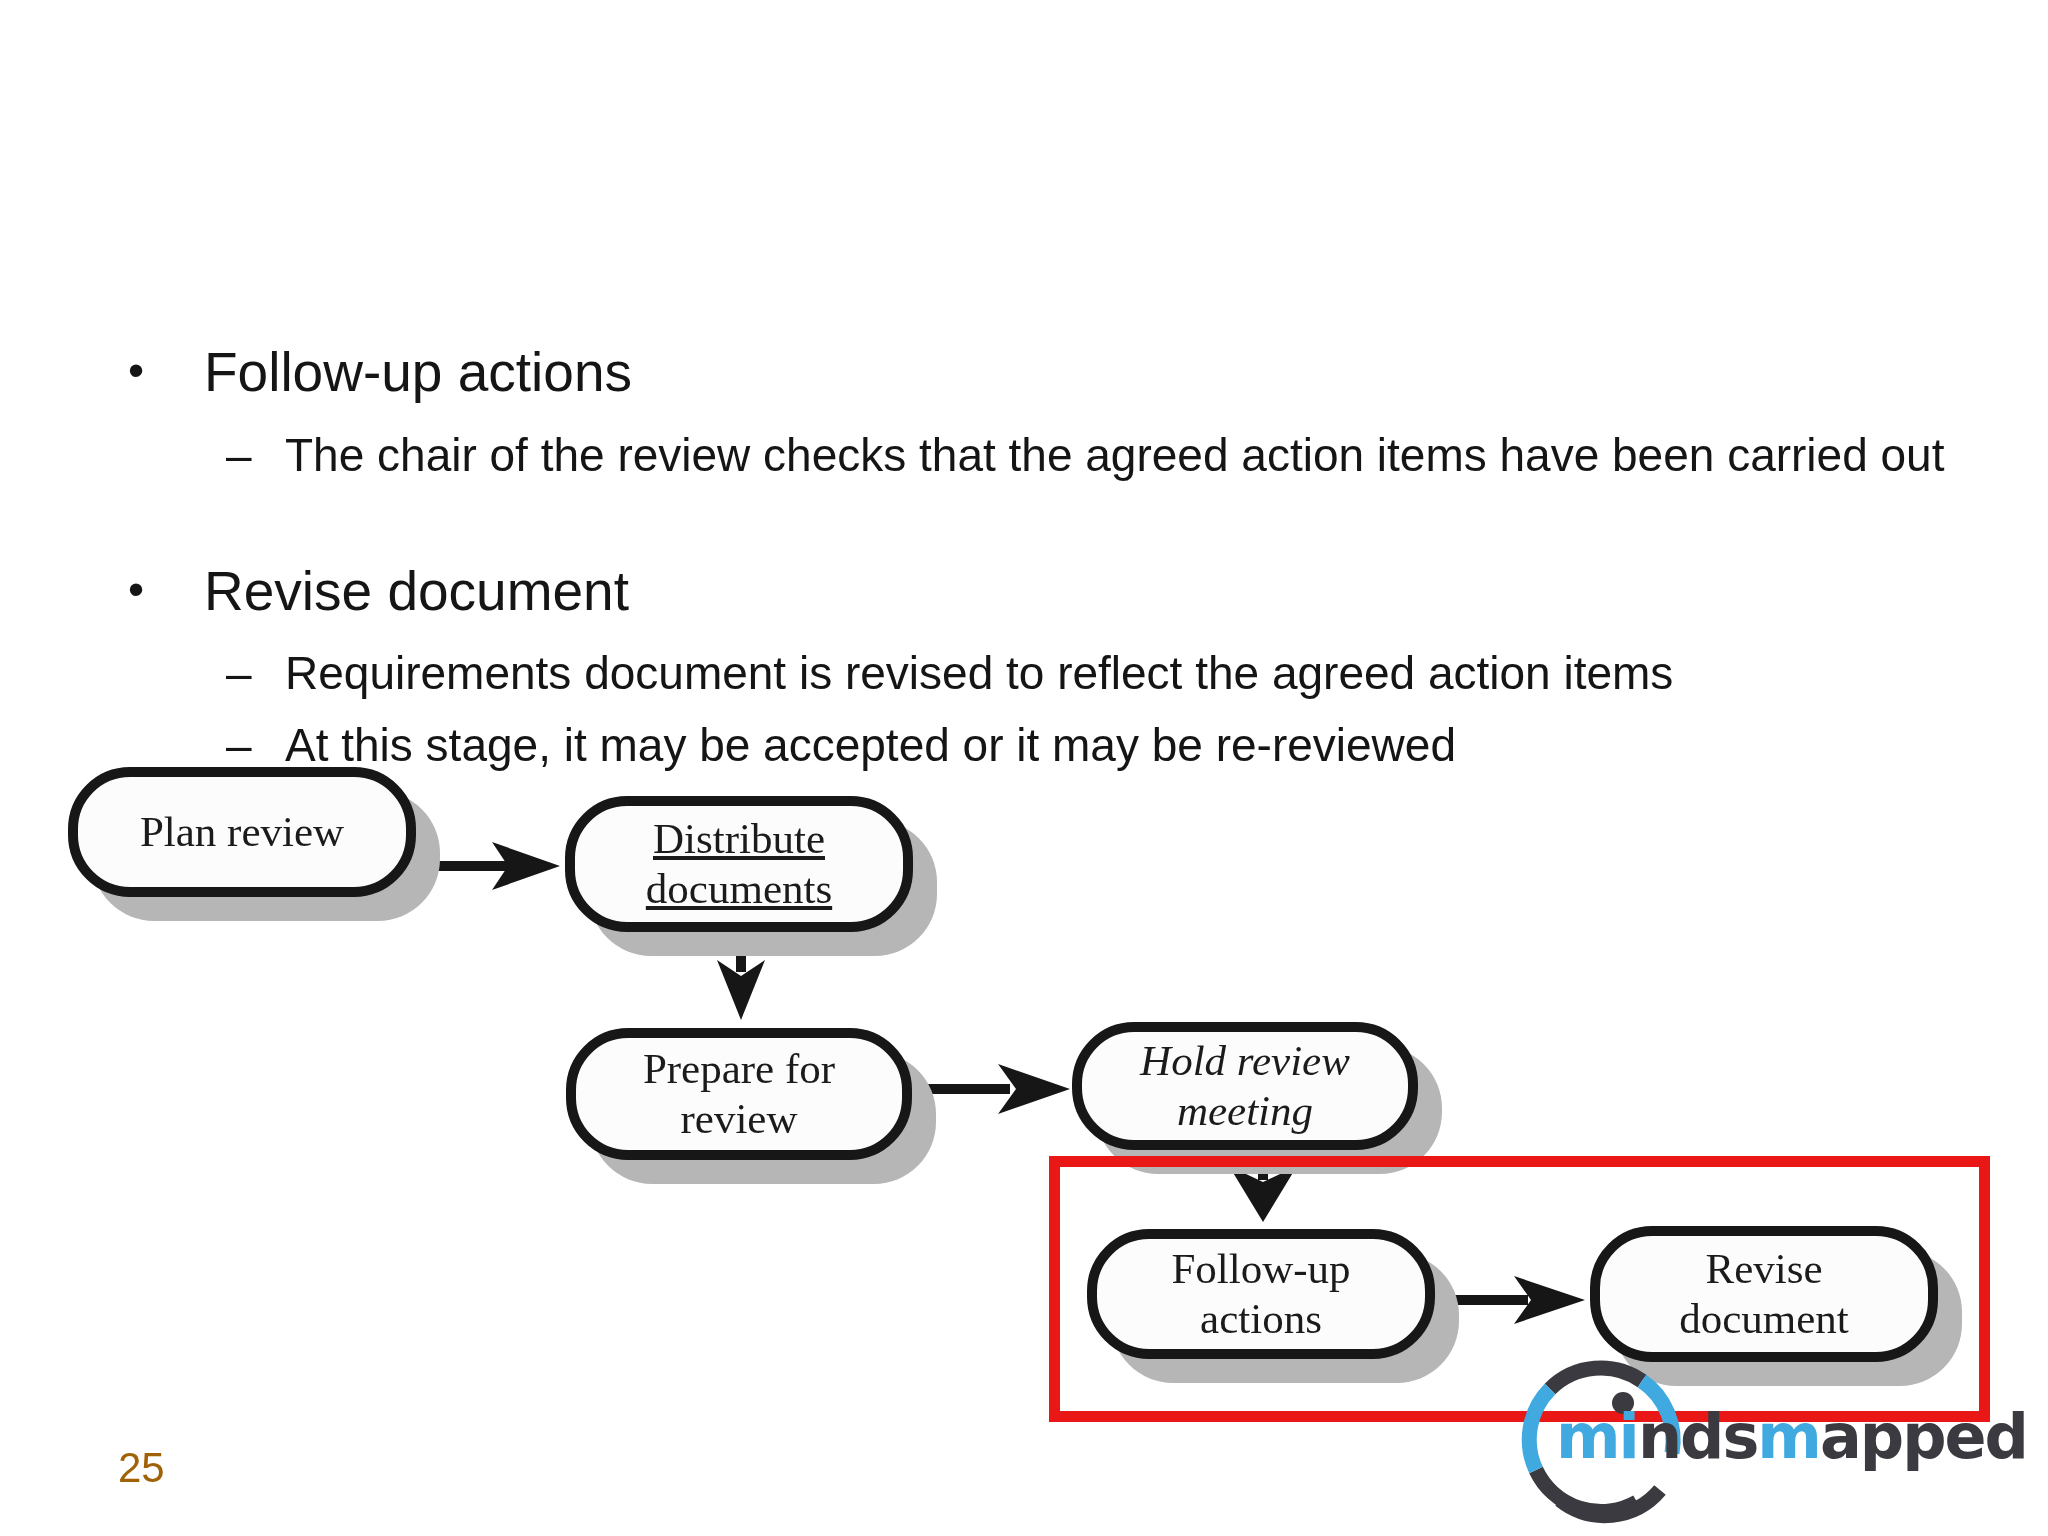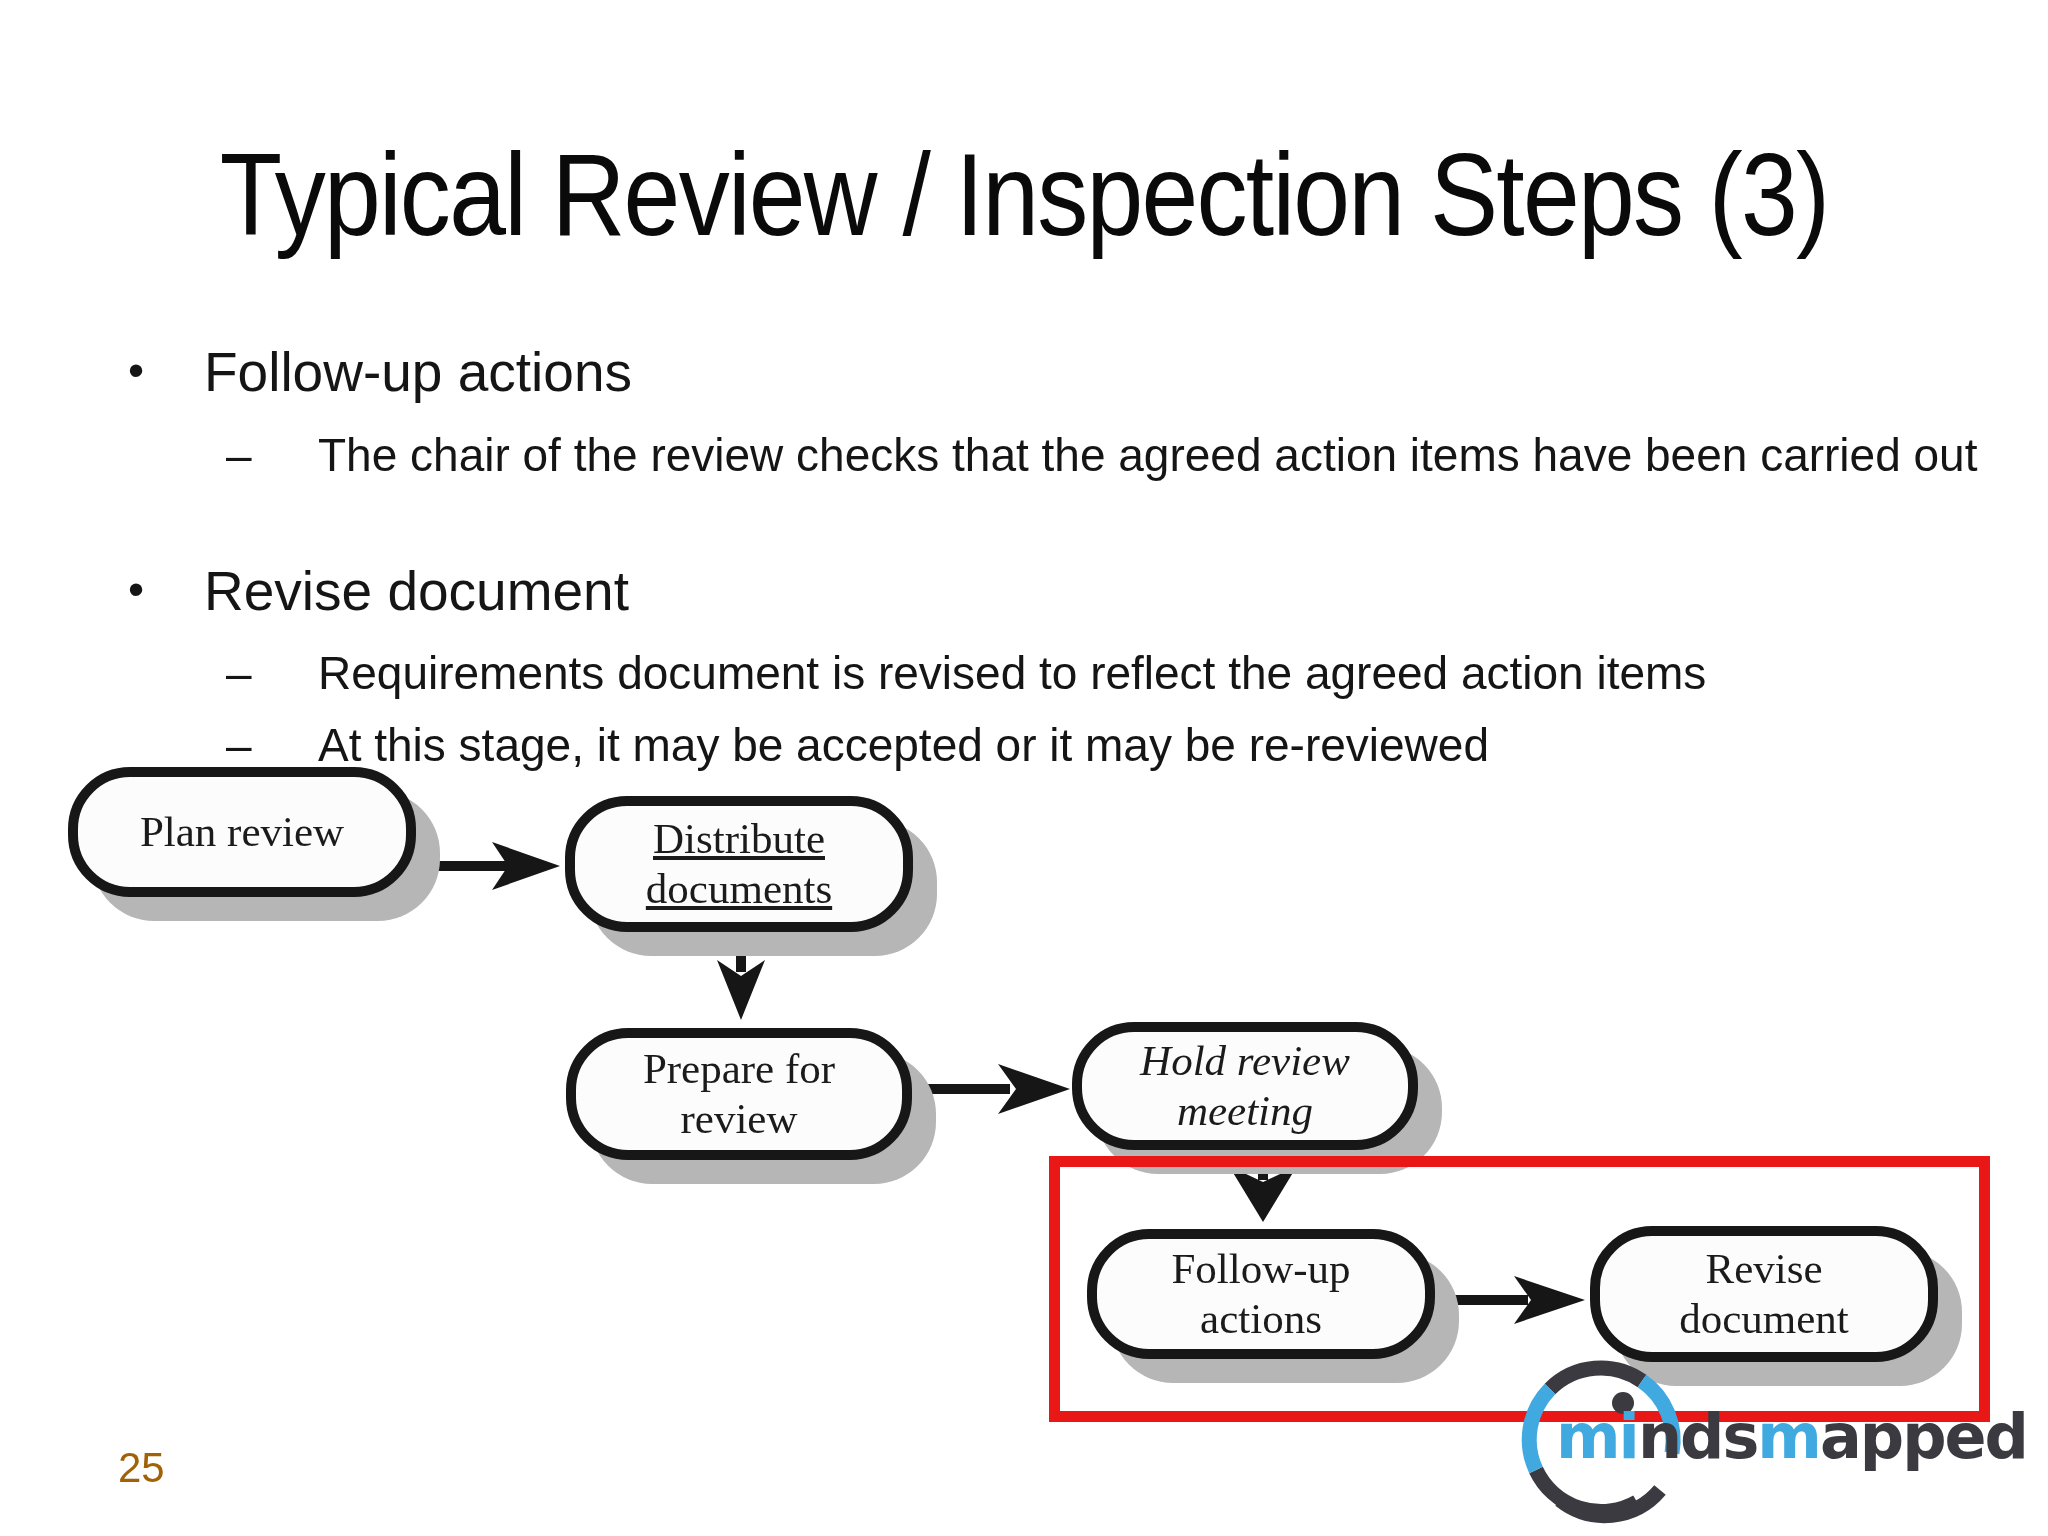--- a/index.html
+++ b/index.html
@@ -16,21 +16,21 @@
     letter-spacing:-2px;transform:scaleX(0.88);transform-origin:center;white-space:nowrap;
   }
 
   
   .li{position:absolute;color:#151515;}
   .li .mk{position:absolute;left:0;top:0;}
   .l1{left:128px;font-size:55px;line-height:1.25;}
   .l1 .mk{font-size:46px;top:4px;}
   .l1 .tx{margin-left:76px;}
   .l2{left:226px;font-size:46px;line-height:70px;}
-  .l2 .tx{margin-left:92px;max-width:1680px;text-align:center;}
+  .l2 .tx{margin-left:59px;max-width:1680px;text-align:center;}
 
   
   .node{
     position:absolute;box-sizing:border-box;background:#fcfcfc;
     border:10px solid #171717;border-radius:62px;
     box-shadow:24px 24px 0 0 #b6b6b6;
     display:flex;align-items:center;justify-content:center;text-align:center;
     font-family:"Liberation Serif", serif;font-size:43px;line-height:1.17;color:#1b1b1b;
     white-space:pre-line;
   }
@@ -61,23 +61,20 @@
   .lg-b{color:#3fa9e0;}
   .lg-d{color:#3a3a40;}
 
   .page-number{position:absolute;left:118px;top:1444px;font-size:42px;color:#a16207;}
 </style>
 </head>
 <body>
 
 <div class="slide">
 
-  <div class="title-wrap">
-    <div class="title">Typical Review / Inspection Steps (3)</div>
-  </div>
 
   <div class="li l1" style="top:338px">
     <span class="mk">•</span>
     <div class="tx">Follow-up actions</div>
   </div>
   <div class="li l2" style="top:420px">
     <span class="mk">–</span>
     <div class="tx">The chair of the review checks that the agreed action items have been carried out</div>
   </div>
   <div class="li l1" style="top:557px">

